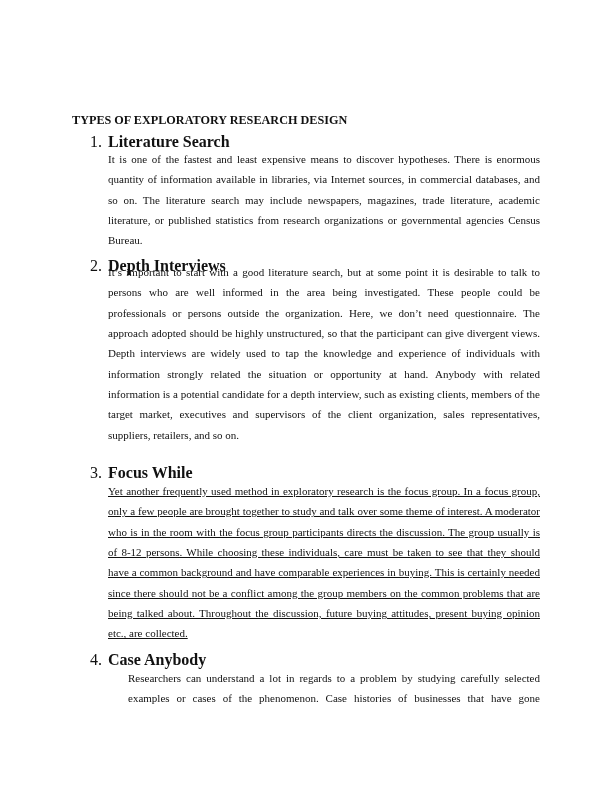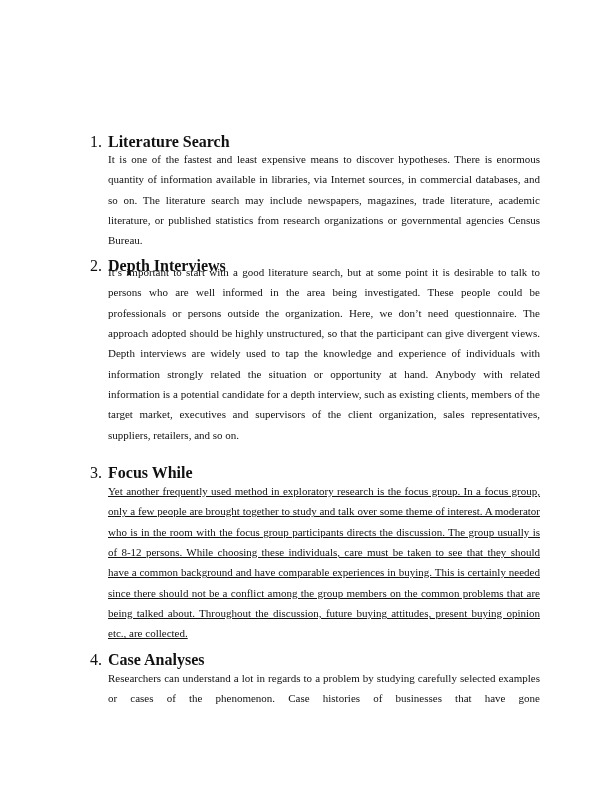--- a/index.html
+++ b/index.html
@@ -4,26 +4,27 @@
 <style>
   html, body { margin:0; padding:0; background:#ffffff; }
   body { width:612px; height:792px; position:relative; overflow:hidden;
          font-family:"Liberation Serif", "DejaVu Serif", serif; color:#111; }
   .page { position:absolute; left:0; top:0; width:612px; height:792px; }
   .heading { position:absolute; left:72px; top:113px; font-weight:bold; font-size:12.2px; letter-spacing:0; }
   .item-title { position:absolute; left:90px; font-size:16px; font-weight:bold; }
   .num { display:inline-block; width:18px; font-weight:normal; }
   .body-block { position:absolute; left:108px; width:432px; font-size:11px; line-height:20.35px; }
   .body-block p { margin:0; text-align:justify; text-align-last:left; }
-  .trunc p { text-align-last:justify; }
+  .trunc p { text-align-last:justify;margin-left:20px; }
 </style>
 </head>
 <body>
 
 <div class="page">
+  <div class="heading">TYPES OF EXPLORATORY RESEARCH DESIGN</div>
 
   <div class="item-title" style="top:133px;">
     <span class="num">1.</span><span>Literature Search</span>
   </div>
   <div class="body-block" style="top:149px;">
     <p> It is one of the fastest and least expensive means to discover hypotheses. There is enormous quantity of information available in libraries, via Internet sources, in commercial databases, and so on. The literature search may include newspapers, magazines, trade literature, academic literature, or published statistics from research organizations or governmental agencies Census Bureau.</p>
   </div>
 
   <div class="item-title" style="top:257px;">
     <span class="num">2.</span><span>Depth Interviews</span>
@@ -33,18 +34,18 @@
   </div>
 
   <div class="item-title" style="top:464px;">
     <span class="num">3.</span><span>Focus While</span>
   </div>
   <div class="body-block" style="top:481px;text-decoration:underline;">
     <p> Yet another frequently used method in exploratory research is the focus group. In a focus group, only a few people are brought together to study and talk over some theme of interest. A moderator who is in the room with the focus group participants directs the discussion. The group usually is of 8-12 persons. While choosing these individuals, care must be taken to see that they should have a common background and have comparable experiences in buying. This is certainly needed since there should not be a conflict among the group members on the common problems that are being talked about. Throughout the discussion, future buying attitudes, present buying opinion etc., are collected.</p>
   </div>
 
   <div class="item-title" style="top:651px;">
-    <span class="num">4.</span><span>Case Analyses</span>
+    <span class="num">4.</span><span>Case Anybody</span>
   </div>
   <div class="body-block trunc" style="top:668px;">
     <p> Researchers can understand a lot in regards to a problem by studying carefully selected examples or cases of the phenomenon. Case histories of businesses that have gone</p>
   </div>
 </div>
 
 </body></html>

